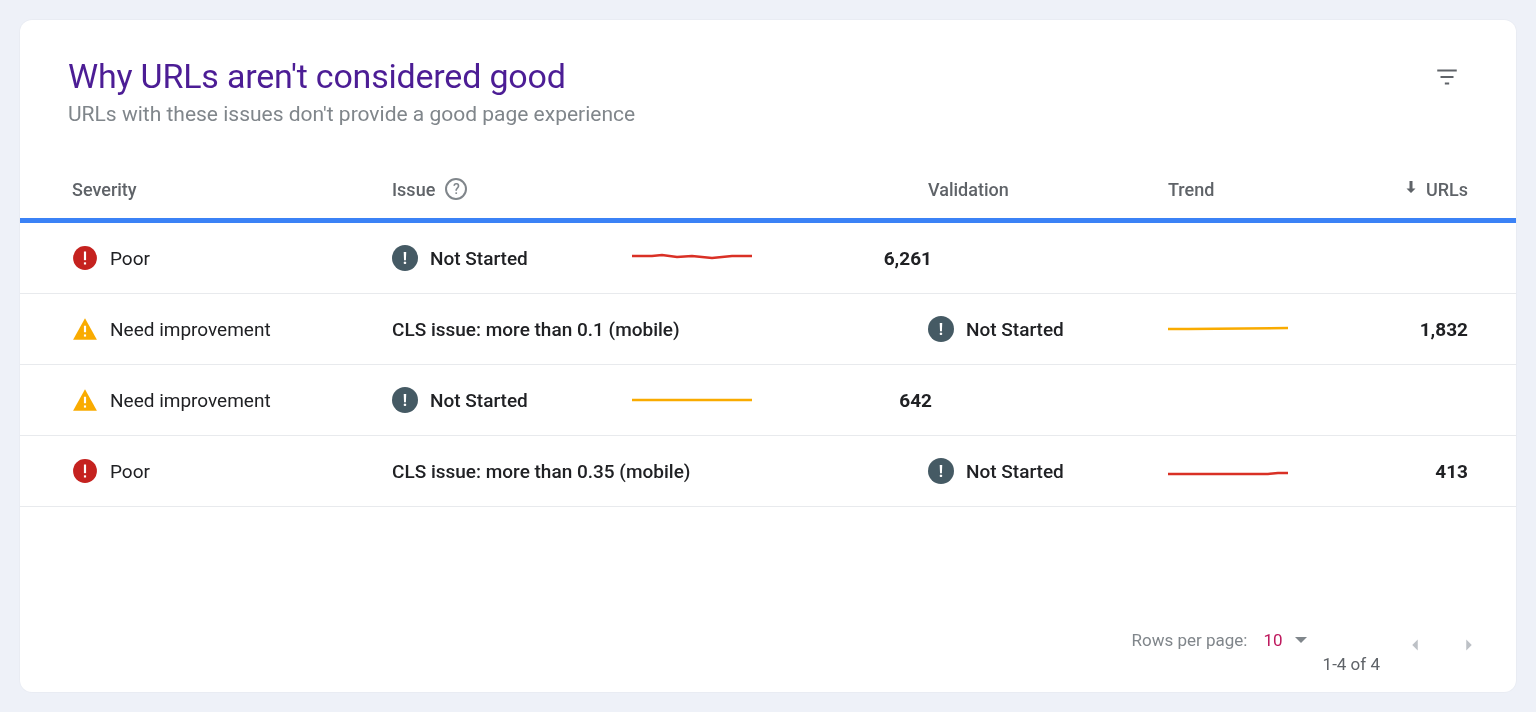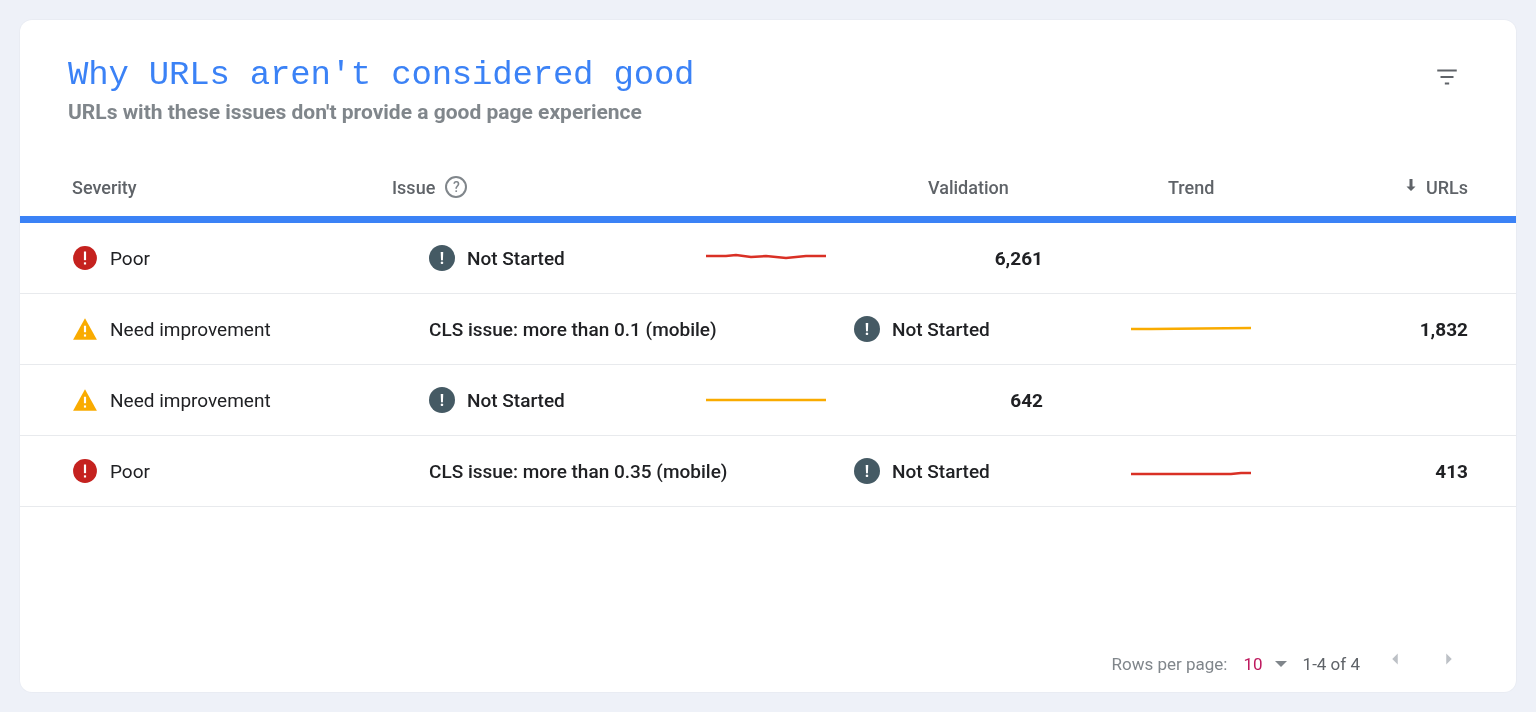--- a/index.html
+++ b/index.html
@@ -25,47 +25,46 @@
     }
     .card-header {
       display: flex;
       justify-content: space-between;
       align-items: flex-start;
       padding: 36px 48px 20px 48px;
     }
     .card-title {
       font-size: 34px;
       font-weight: 400;
-      color: #3b82f6;
+      color: #4c1d95;
       letter-spacing: -0.2px;
-      font-family: Liberation Mono, monospace;
     }
     .card-subtitle {
       font-size: 21px;
       color: #80868b;
       margin-top: 6px;
-      font-weight: 700;
+      font-weight: 400;
     }
     .filter-btn {
       color: #5f6368;
       cursor: pointer;
       padding: 8px;
       display: flex;
       align-items: center;
       justify-content: center;
     }
     .table {
       width: 100%;
       flex: 1;
     }
     .table-header {
       display: flex;
       align-items: center;
       padding: 32px 48px 18px 52px;
-      border-bottom: 7px solid #3b82f6;
+      border-bottom: 5px solid #3b82f6;
       color: #5f6368;
       font-size: 18px;
       font-weight: 500;
     }
     .col-severity { width: 320px; display: flex; align-items: center; gap: 12px; }
     .col-issue { flex: 1; display: flex; align-items: center; gap: 10px; }
     .col-validation { width: 240px; display: flex; align-items: center; gap: 12px; }
     .col-trend { width: 180px; display: flex; align-items: center; }
     .col-urls { width: 120px; text-align: right; justify-content: flex-end; display: flex; align-items: center; gap: 6px; }
     .help-icon {
@@ -85,21 +84,20 @@
       color: #5f6368;
     }
     .table-row {
       display: flex;
       align-items: center;
       padding: 22px 48px 22px 52px;
       border-bottom: 1px solid #e8eaed;
       font-size: 19px;
       color: #202124;
       cursor: pointer;
-      gap: 37px;
     }
     .sev-icon {
       width: 26px;
       height: 26px;
       flex-shrink: 0;
     }
     .issue-text {
       font-weight: 500;
       color: #202124;
     }
@@ -122,23 +120,23 @@
     .sparkline {
       width: 120px;
       height: 20px;
     }
     .urls-count {
       font-weight: 700;
       color: #202124;
     }
     .pagination {
       display: flex;
-      align-items: flex-end;
+      align-items: flex-start;
       justify-content: flex-end;
-      padding: 18px 48px;
+      padding: 18px 28px;
       gap: 16px;
       color: #80868b;
       font-size: 17px;
     }
     .rows-select {
       display: flex;
       align-items: center;
       gap: 12px;
       cursor: pointer;
       color: #be185d;

